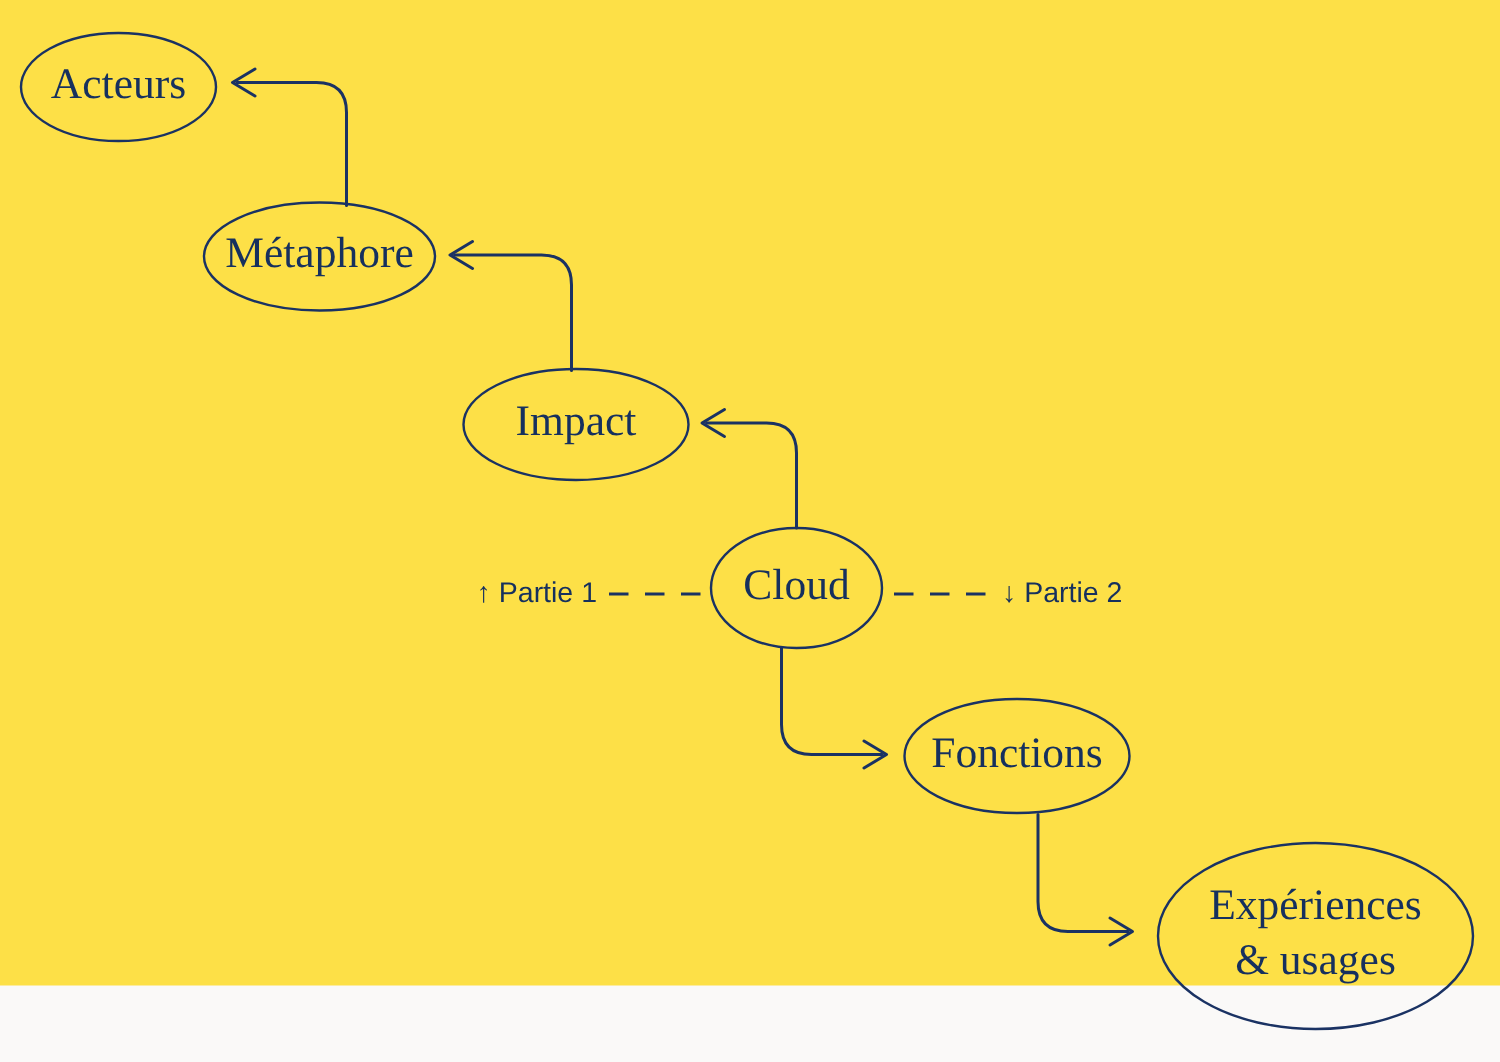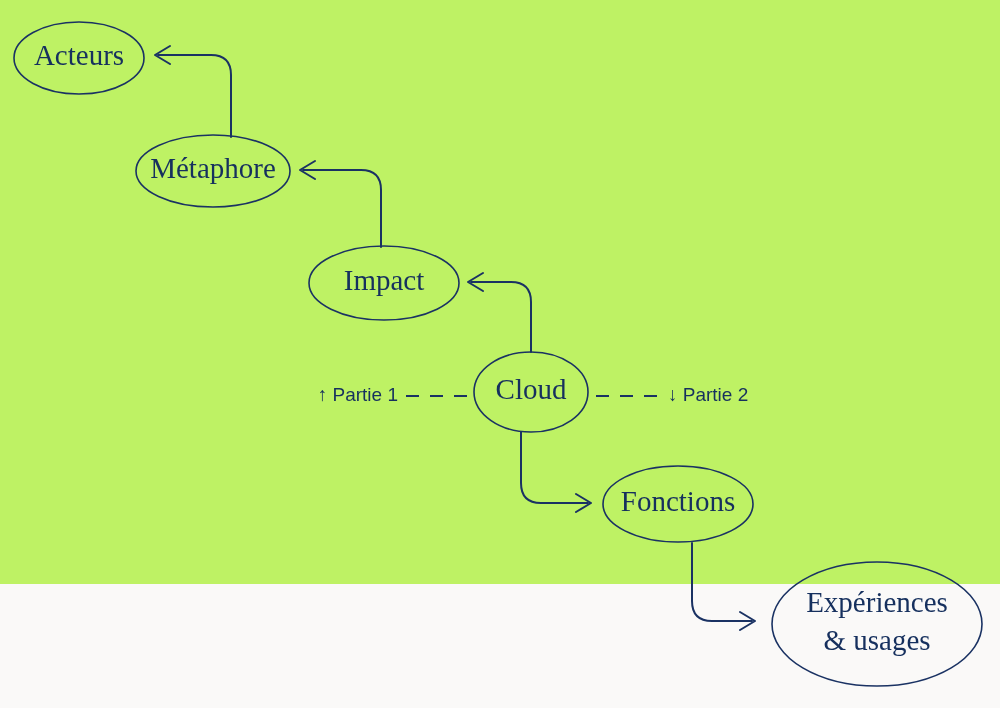--- a/index.html
+++ b/index.html
@@ -10,22 +10,22 @@
   }
   body {
     width: 1000px;
     height: 708px;
     font-family: "Liberation Sans", sans-serif;
     overflow: hidden;
   }
   #diagram-root {
     position: relative;
     width: 1000px;
-    height: 584px;
-    background: #bef264;
+    height: 657px;
+    background: #fde047;
   }
   svg#diagram-canvas {
     position: absolute;
     top: 0;
     left: 0;
     width: 1000px;
     height: 708px;
     display: block;
   }
   .node-ellipse {

